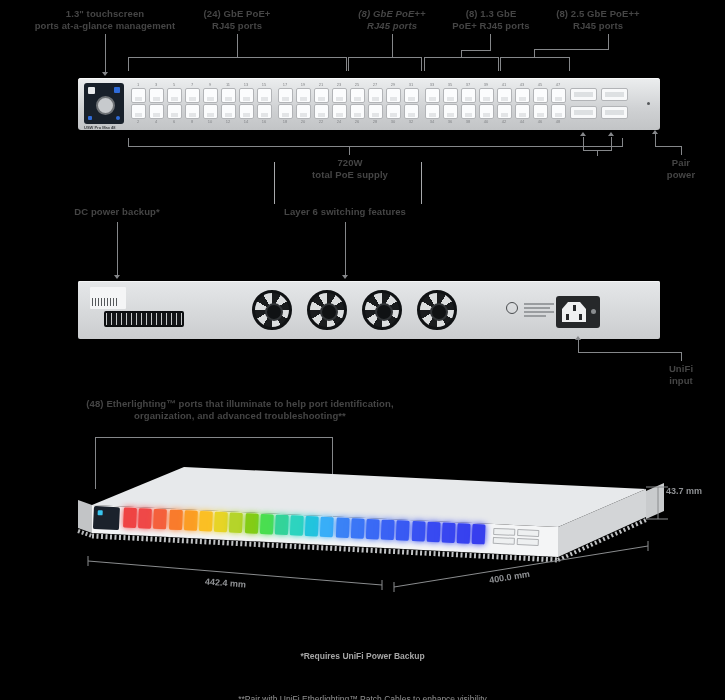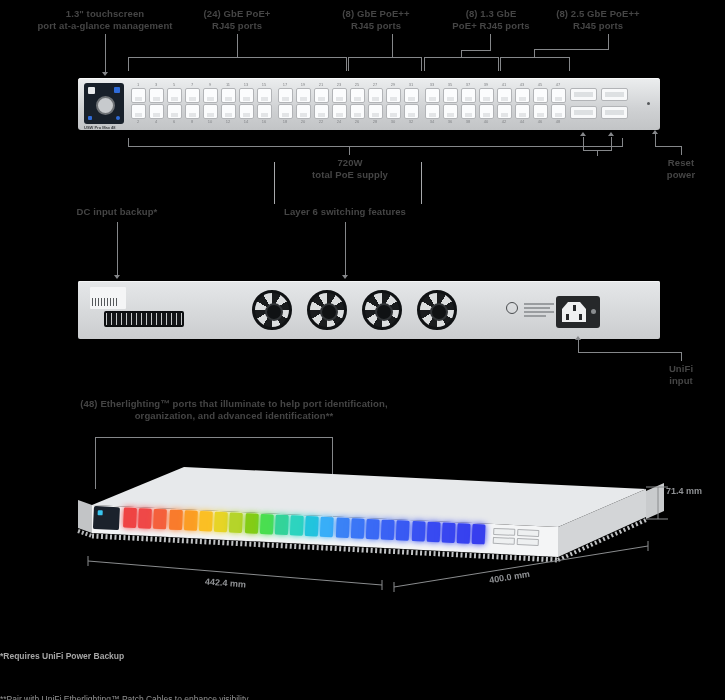--- a/index.html
+++ b/index.html
@@ -70,36 +70,36 @@
     gap:2px;transform:rotate(2.7deg);transform-origin:left top;}
   #screen3d{width:26px;height:23px;background:#1b222c;border-radius:2px;flex:none;position:relative;}
   #screen3d::after{content:"";position:absolute;left:4px;top:4px;width:5px;height:5px;background:#39c6f0;border-radius:1px;}
   #eth-cells{display:flex;gap:2.2px;margin-left:2px;}
   .ecell{width:13px;height:20px;border-radius:1.5px;flex:none;}
   #sfp3d{margin-left:6px;margin-top:3px;display:grid;grid-template-columns:22px 22px;
     grid-auto-rows:7px;gap:2px;}
   .sfp3{background:#eef0f1;border:1px solid #aeb0b3;box-sizing:border-box;border-radius:1px;}
   .dim{position:absolute;font-size:9px;font-weight:600;color:#8f9194;}
   
-  .fn{position:absolute;left:0;width:725px;text-align:left;color:#a5a5a5;font-size:8.5px;}
+  .fn{position:absolute;left:0;width:725px;text-align:center;color:#a5a5a5;font-size:8.5px;}
 </style>
 </head>
 <body>
 
 <div id="stage">
 
   <div class="co" style="left:25px;top:8px;width:160px;">
     <span>1.3" touchscreen</span>
-    <span>port at-a-glance management</span>
+    <span>ports at-a-glance management</span>
   </div>
   <div class="co" style="left:177px;top:8px;width:120px;">
     <span>(24) GbE PoE+</span>
     <span>RJ45 ports</span>
   </div>
-  <div class="co" style="left:316px;top:8px;width:120px;">
+  <div class="co" style="left:332px;top:8px;width:120px;font-style:italic;">
     <span>(8) GbE PoE++</span>
     <span>RJ45 ports</span>
   </div>
   <div class="co" style="left:441px;top:8px;width:100px;">
     <span>(8) 1.3 GbE</span>
     <span>PoE+ RJ45 ports</span>
   </div>
   <div class="co" style="left:533px;top:8px;width:130px;">
     <span>(8) 2.5 GbE PoE++</span>
     <span>RJ45 ports</span>
@@ -300,26 +300,26 @@
   <div class="ln v" style="left:611px;top:137px;height:14px;"></div>
   <div class="arr-u" style="left:580px;top:132px;"></div>
   <div class="arr-u" style="left:608px;top:132px;"></div>
   <div class="ln h" style="left:583px;top:150px;width:29px;"></div>
   <div class="ln v" style="left:597px;top:150px;height:6px;"></div>
   <div class="ln v" style="left:655px;top:134px;height:12px;"></div>
   <div class="arr-u" style="left:652px;top:130px;"></div>
   <div class="ln h" style="left:655px;top:146px;width:27px;"></div>
   <div class="ln v" style="left:681px;top:146px;height:9px;"></div>
   <div class="co" style="left:651px;top:157px;width:60px;">
-    <span>Reset</span>
+    <span>Pair</span>
     <span>power</span>
   </div>
 
   <div class="co" style="left:47px;top:206px;width:140px;">
-    <span>DC input backup*</span>
+    <span>DC power backup*</span>
   </div>
   <div class="co" style="left:265px;top:206px;width:160px;">
     <span>Layer 6 switching features</span>
   </div>
   <div class="ln v" style="left:117px;top:222px;height:53px;"></div>
   <div class="arr-d" style="left:114px;top:275px;"></div>
   <div class="ln v" style="left:345px;top:222px;height:53px;"></div>
   <div class="arr-d" style="left:342px;top:275px;"></div>
 
   <div id="back-panel"></div>
@@ -344,23 +344,23 @@
   <div id="acscrew"></div>
   <div class="ln v" style="left:578px;top:339px;height:13px;"></div>
   <div class="arr-u" style="left:575px;top:336px;"></div>
   <div class="ln h" style="left:578px;top:352px;width:103px;"></div>
   <div class="ln v" style="left:681px;top:352px;height:9px;"></div>
   <div class="co" style="left:651px;top:363px;width:60px;">
     <span>UniFi</span>
     <span>input</span>
   </div>
 
-  <div class="co" style="left:49px;top:398px;width:370px;">
+  <div class="co" style="left:55px;top:398px;width:370px;">
     <span>(48) Etherlighting™ ports that illuminate to help port identification,</span>
-    <span>organization, and advanced identification**</span>
+    <span>organization, and advanced troubleshooting**</span>
   </div>
   <div class="ln h" style="left:95px;top:437px;width:237px;"></div>
   <div class="ln v" style="left:95px;top:437px;height:52px;"></div>
   <div class="ln v" style="left:332px;top:437px;height:84px;"></div>
 
   <svg id="iso" width="725" height="700">
     <polygon points="78,500 92,505 92,533 78,528" fill="#c2c4c6"></polygon>
     <polygon points="646,491 664,483 664,511 646,519" fill="#c9cbcd"></polygon>
     <polygon points="92,505 184,467 646,489 558,527" fill="#e7e9eb"></polygon>
     <polygon points="92,505 558,527 558,557 92,533" fill="#f4f5f6"></polygon>
@@ -408,19 +408,19 @@
         <div class="ecell" style="background: rgb(55, 62, 238); box-shadow: rgb(55, 62, 238) 0px 0px 6px;"></div>
       </div>
     <div id="sfp3d">
         <div class="sfp3"></div>
         <div class="sfp3"></div>
         <div class="sfp3"></div>
         <div class="sfp3"></div>
       </div>
   </div>
 
-  <div class="dim" style="left:666px;top:486px;width:60px;">71.4 mm</div>
+  <div class="dim" style="left:666px;top:486px;width:60px;">43.7 mm</div>
   <div class="dim" style="left:168px;top:578px;width:115px;text-align:center;transform:rotate(4.5deg);">442.4 mm</div>
   <div class="dim" style="left:462px;top:572px;width:95px;text-align:center;transform:rotate(-9deg);">400.0 mm</div>
 
   <div class="fn" style="top:651px;font-weight:700;">*Requires UniFi Power Backup</div>
   <div class="fn" style="top:694px;color:#929292;">**Pair with UniFi Etherlighting™ Patch Cables to enhance visibility</div>
 </div>
 
 </body></html>

